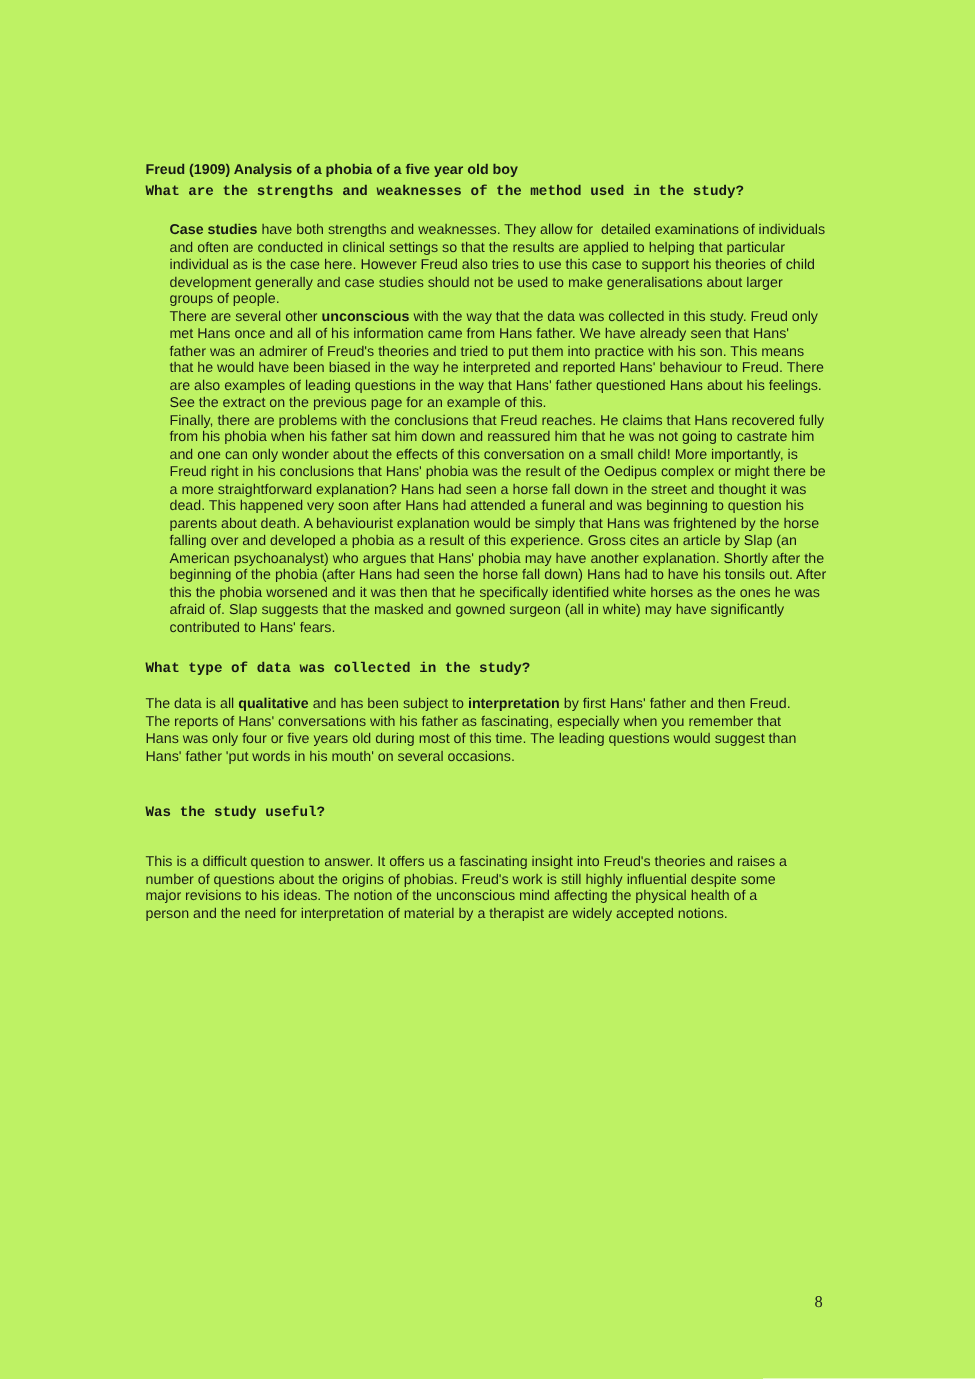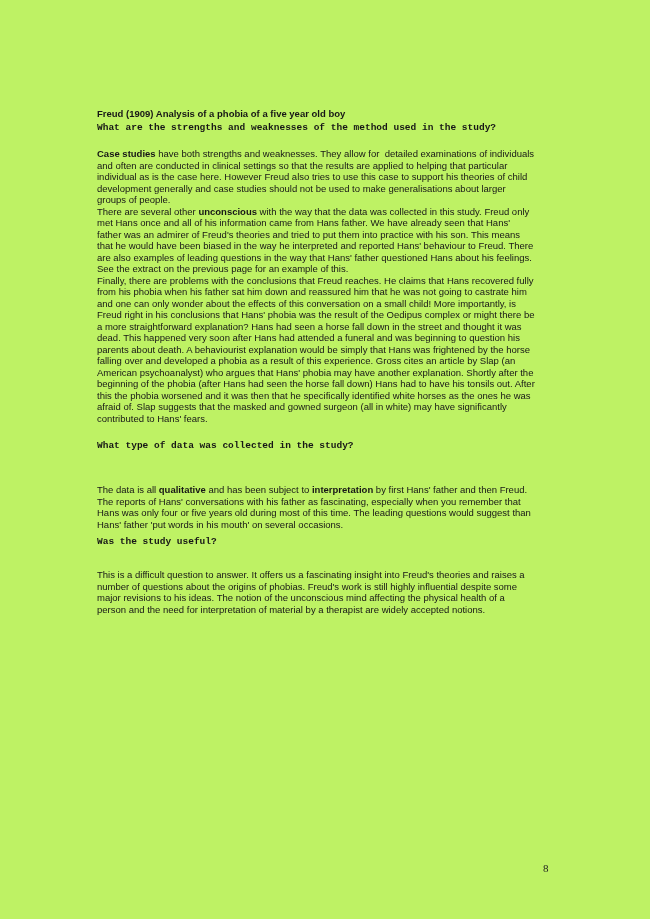--- a/index.html
+++ b/index.html
@@ -25,23 +25,23 @@
   }
   .doc-title {
     top: 85px;
     font-weight: bold;
   }
   .heading {
     font-weight: bold;
     font-family: Liberation Mono, monospace;
   }
   .heading-1 { top: 122px; }
-  .body-1    { top: 148px; }
+  .body-1    { top: 148px; margin-left: 16px; }
   .heading-2 { top: 440px; }
-  .body-2    { top: 484px; }
+  .body-2    { top: 464px; }
   .heading-3 { top: 536px; }
   .body-3    { top: 569px; }
   .body b { font-weight: bold; }
   .page-number {
     position: absolute;
     left: 543px;
     top: 862px;
     font-family: "Liberation Serif", serif;
     font-size: 11px;
     line-height: 13px;

